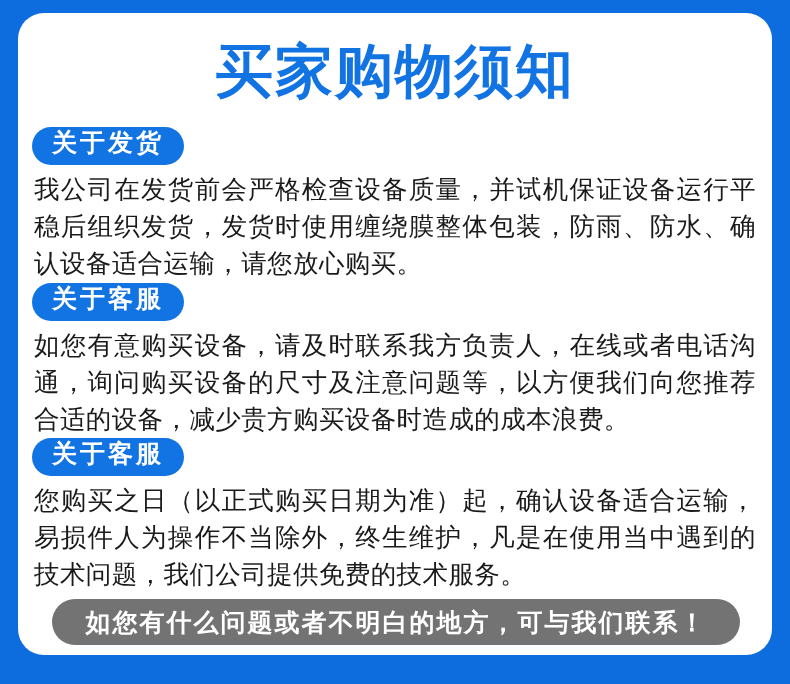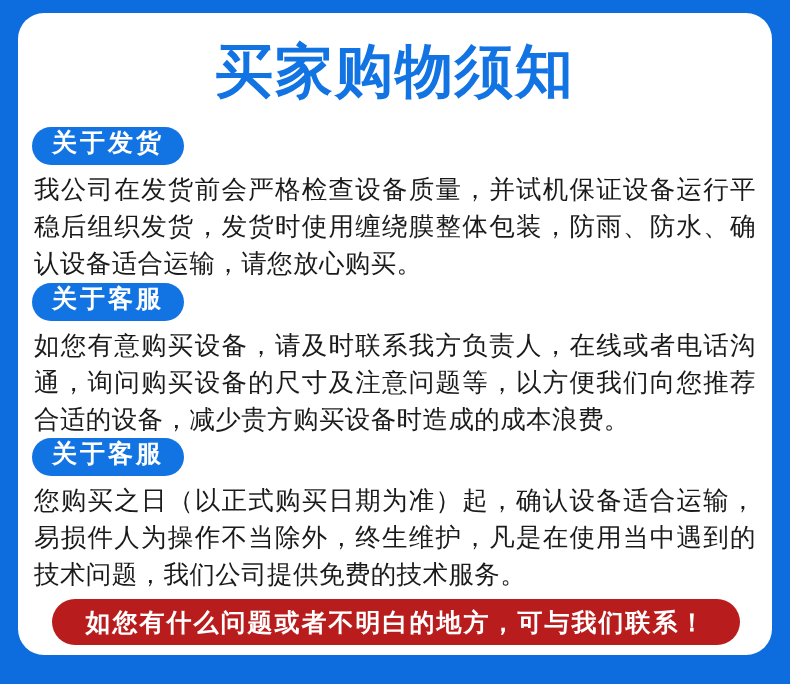--- a/index.html
+++ b/index.html
@@ -81,21 +81,21 @@
     text-justify: inter-character;
   }
 
   
   #banner {
     position: absolute;
     left: 34px;
     top: 586px;
     width: 688px;
     height: 46px;
-    background: #b91c1c;
+    background: #737373;
     border-radius: 23px;
     color: #ffffff;
     font-size: 25px;
     font-weight: bold;
     letter-spacing: 2px;
     display: flex;
     align-items: center;
     justify-content: center;
     box-sizing: border-box;
     white-space: nowrap;

